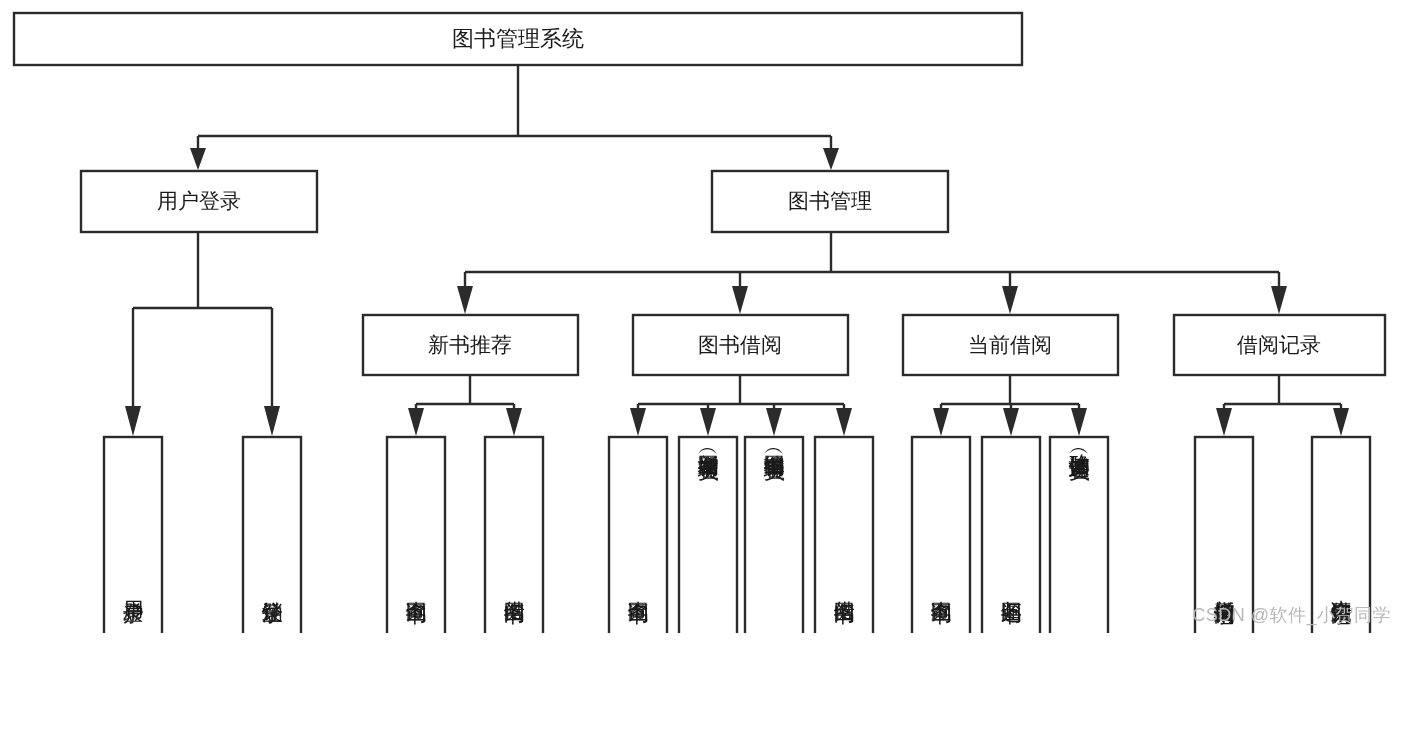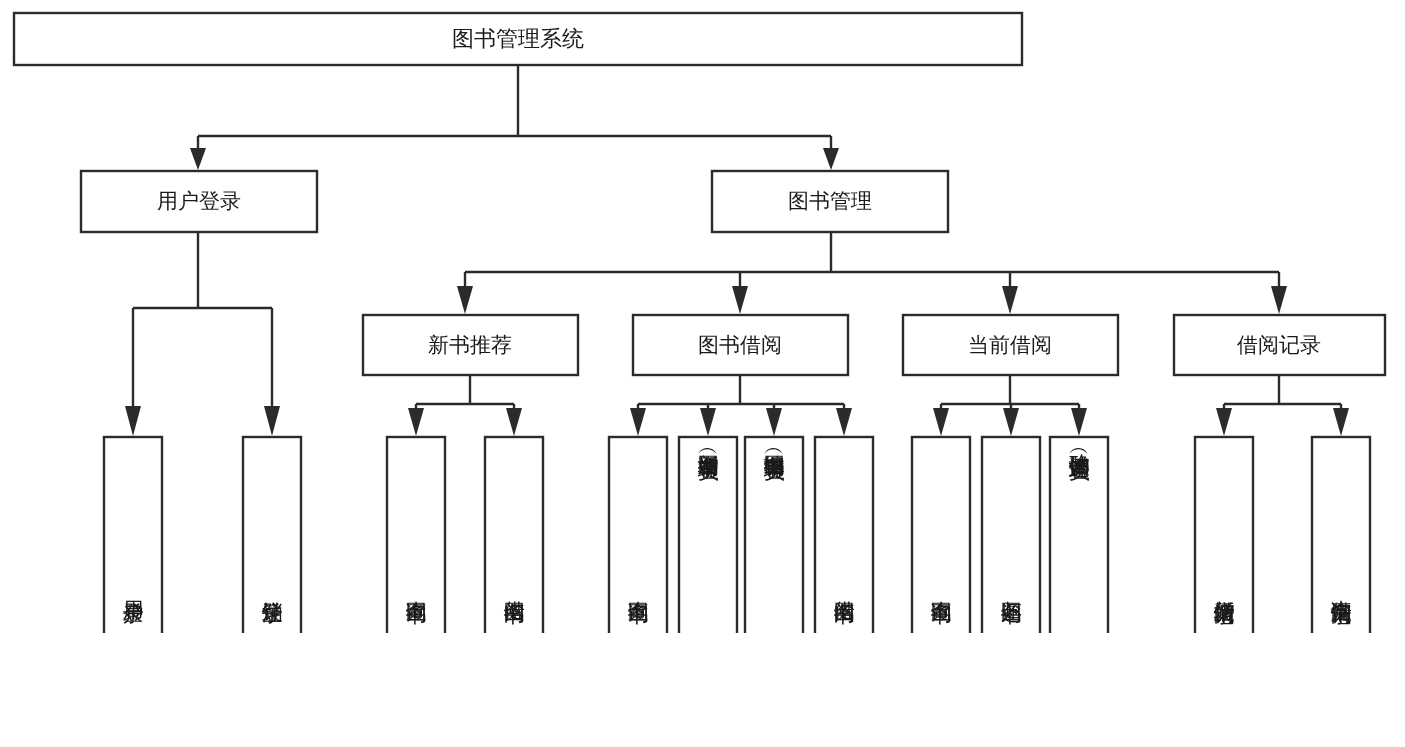--- a/index.html
+++ b/index.html
@@ -244,14 +244,15 @@
   <div class="leaf-label-wrap" style="left:1050px;top:437px;width:58px;height:298px;align-items:flex-start;">
     <span class="leaf-label">确认归还（管理员）</span>
   </div>
   <div class="leaf-label-wrap" style="left:1195px;top:437px;width:58px;height:298px;">
     <span class="leaf-label">新增借阅记录</span>
   </div>
   <div class="leaf-label-wrap" style="left:1312px;top:437px;width:58px;height:298px;">
     <span class="leaf-label">查询借阅记录</span>
   </div>
 
+  <div class="watermark">CSDN @软件_小贺同学</div>
 
 </div>
 
 </body></html>

